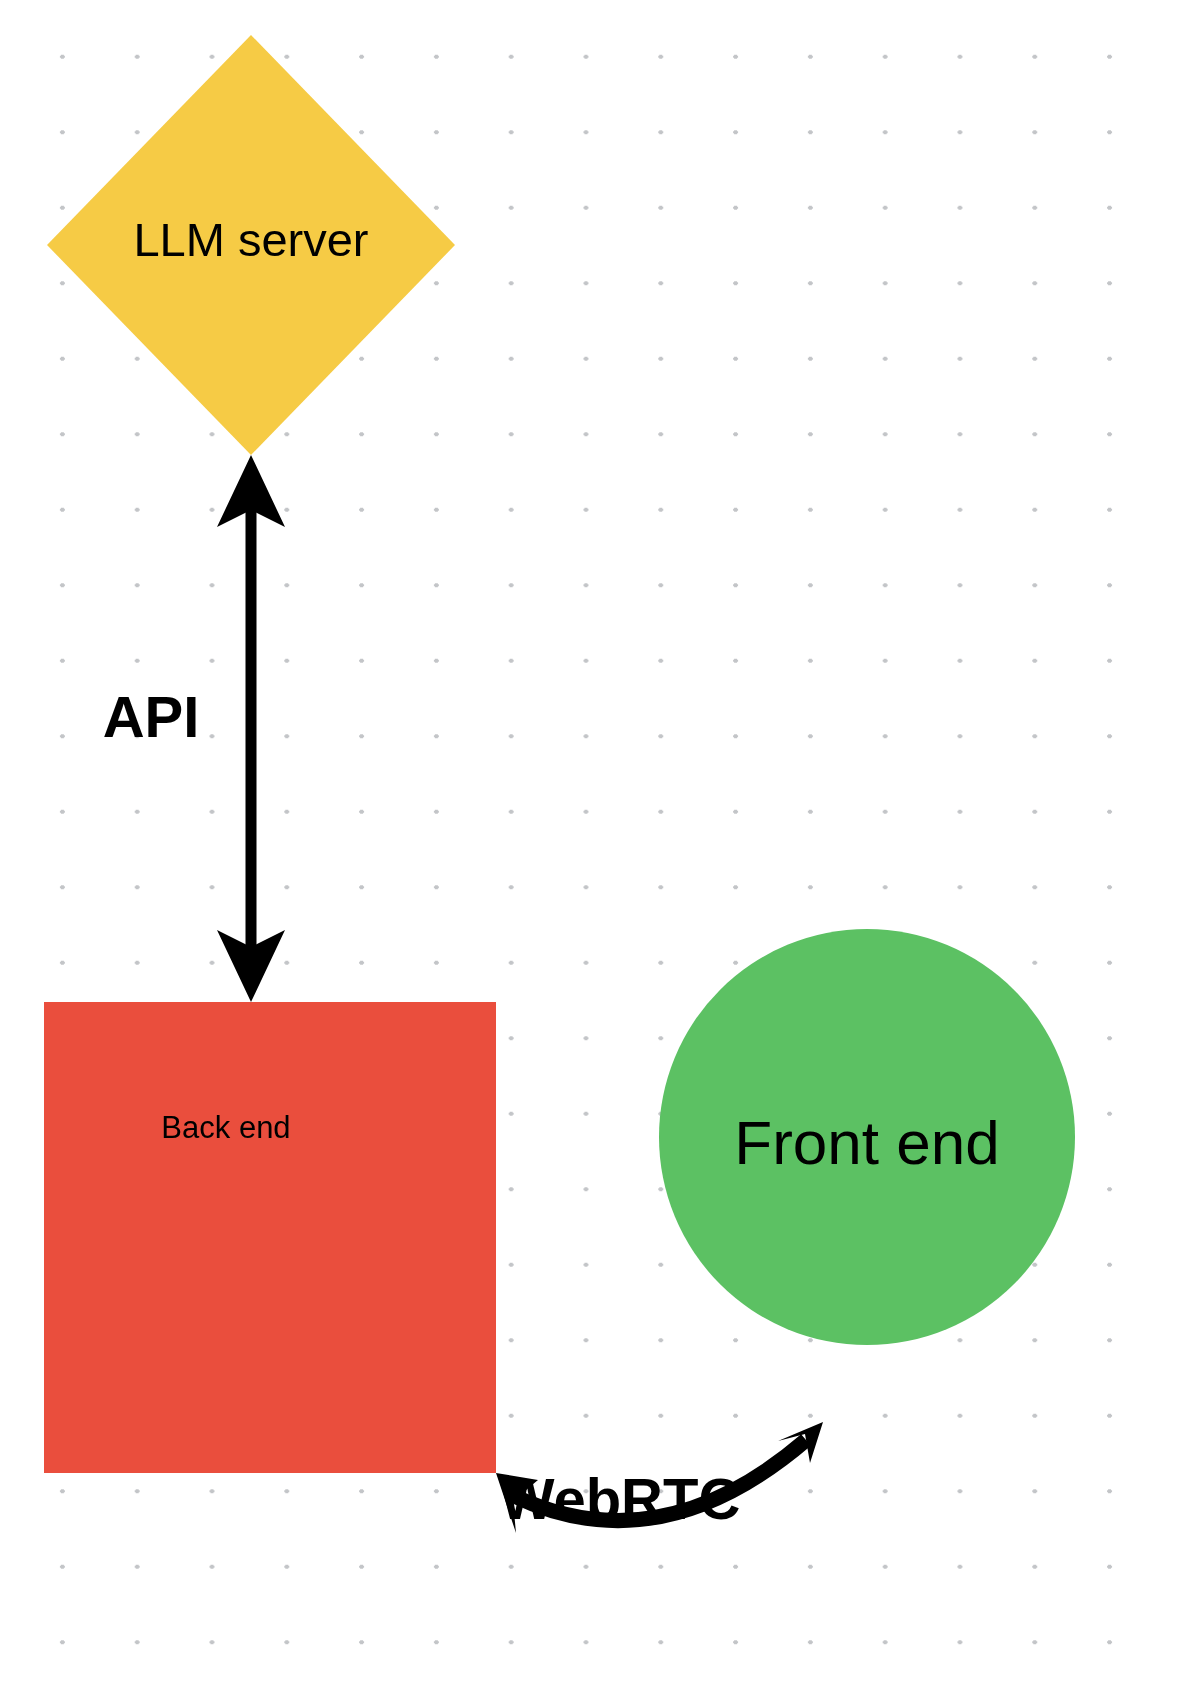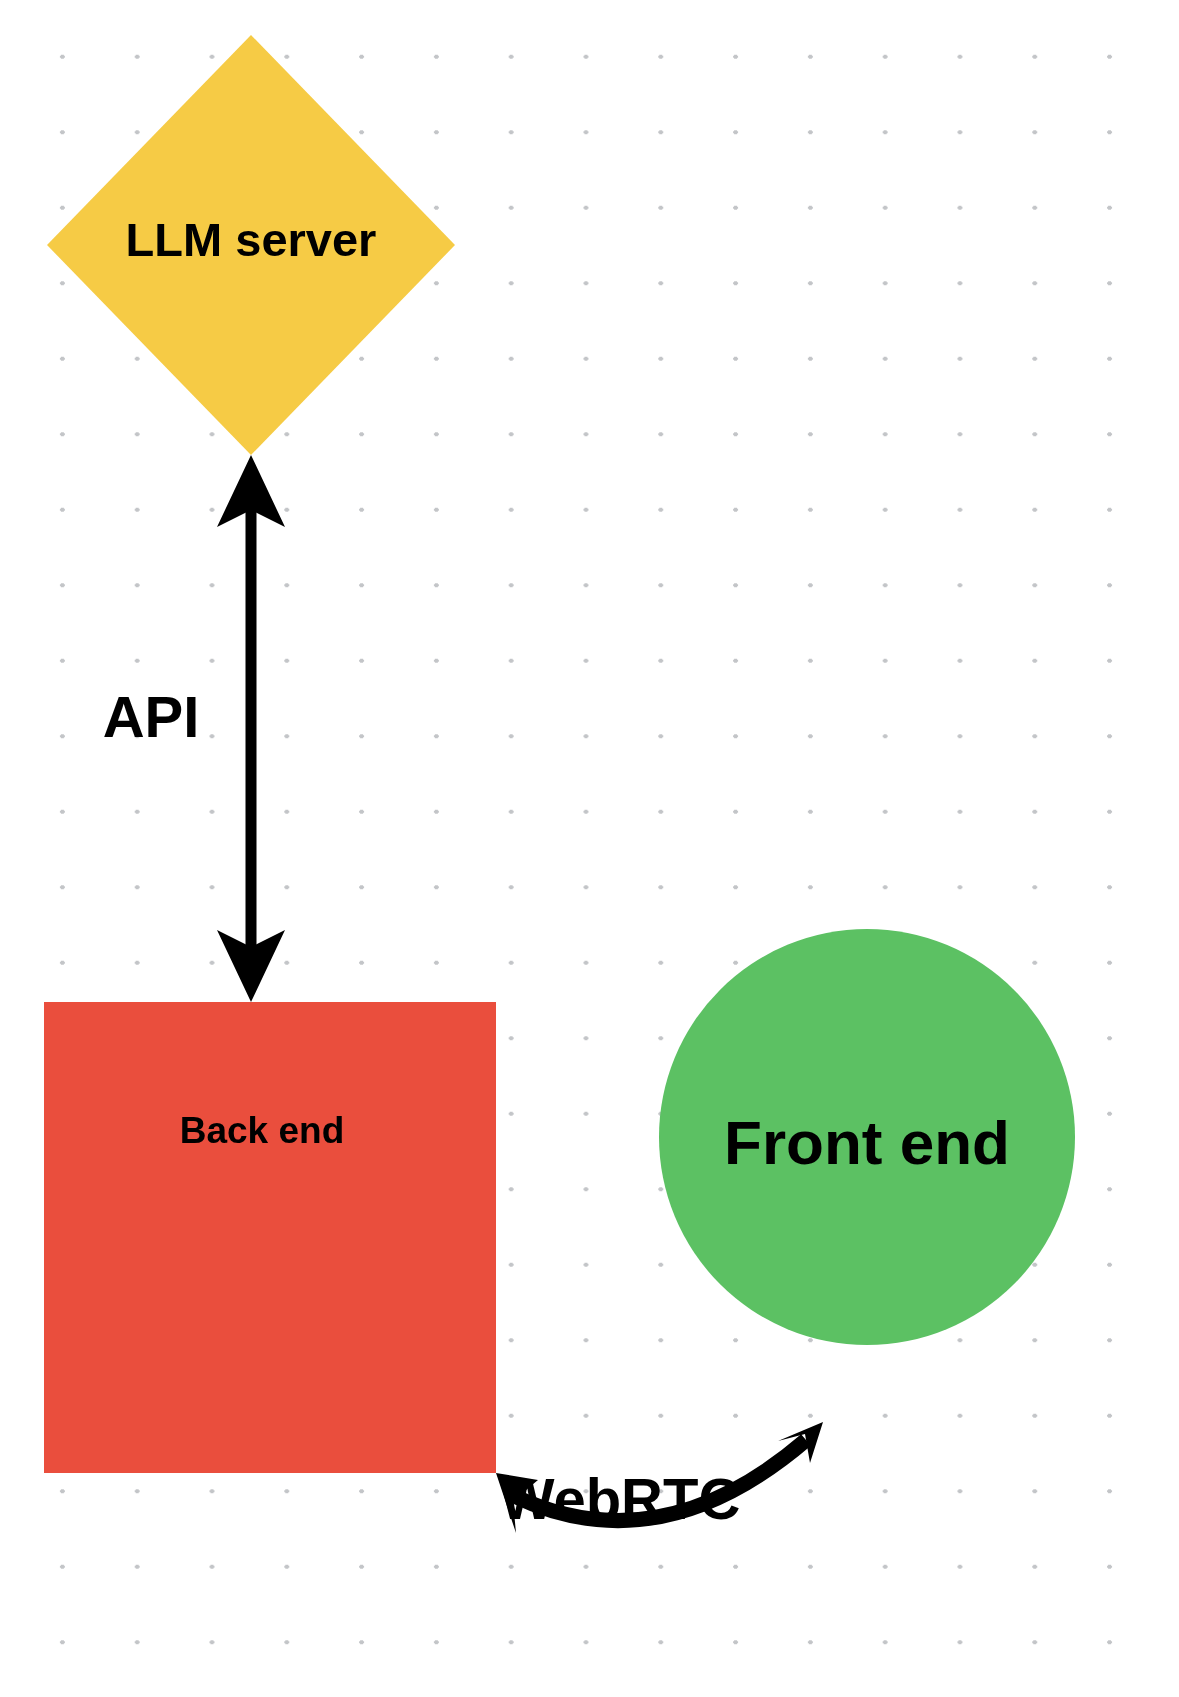--- a/index.html
+++ b/index.html
@@ -25,21 +25,21 @@
     position: absolute;
     left: 0;
     top: 0;
     width: 1179px;
     height: 1697px;
   }
   .node-label {
     position: absolute;
     color: #000000;
     font-family: "Liberation Sans", sans-serif;
-    font-weight: 700;
+    font-weight: 400;
     text-align: center;
     white-space: nowrap;
     line-height: 1;
     pointer-events: none;
   }
   .edge-label {
     position: absolute;
     color: #000000;
     font-family: "Liberation Sans", sans-serif;
     font-weight: 700;
@@ -50,22 +50,21 @@
   .label-llm {
     left: 47px;
     top: 216px;
     width: 408px;
     font-size: 47px;
   }
   .label-backend {
     left: 44px;
     top: 1112px;
     width: 364px;
-    font-size: 37px;
-    padding-left: 36px;
+    font-size: 31px;
   }
   .label-frontend {
     left: 659px;
     top: 1112px;
     width: 416px;
     font-size: 62px;
   }
   .label-api {
     left: 56px;
     top: 688px;

